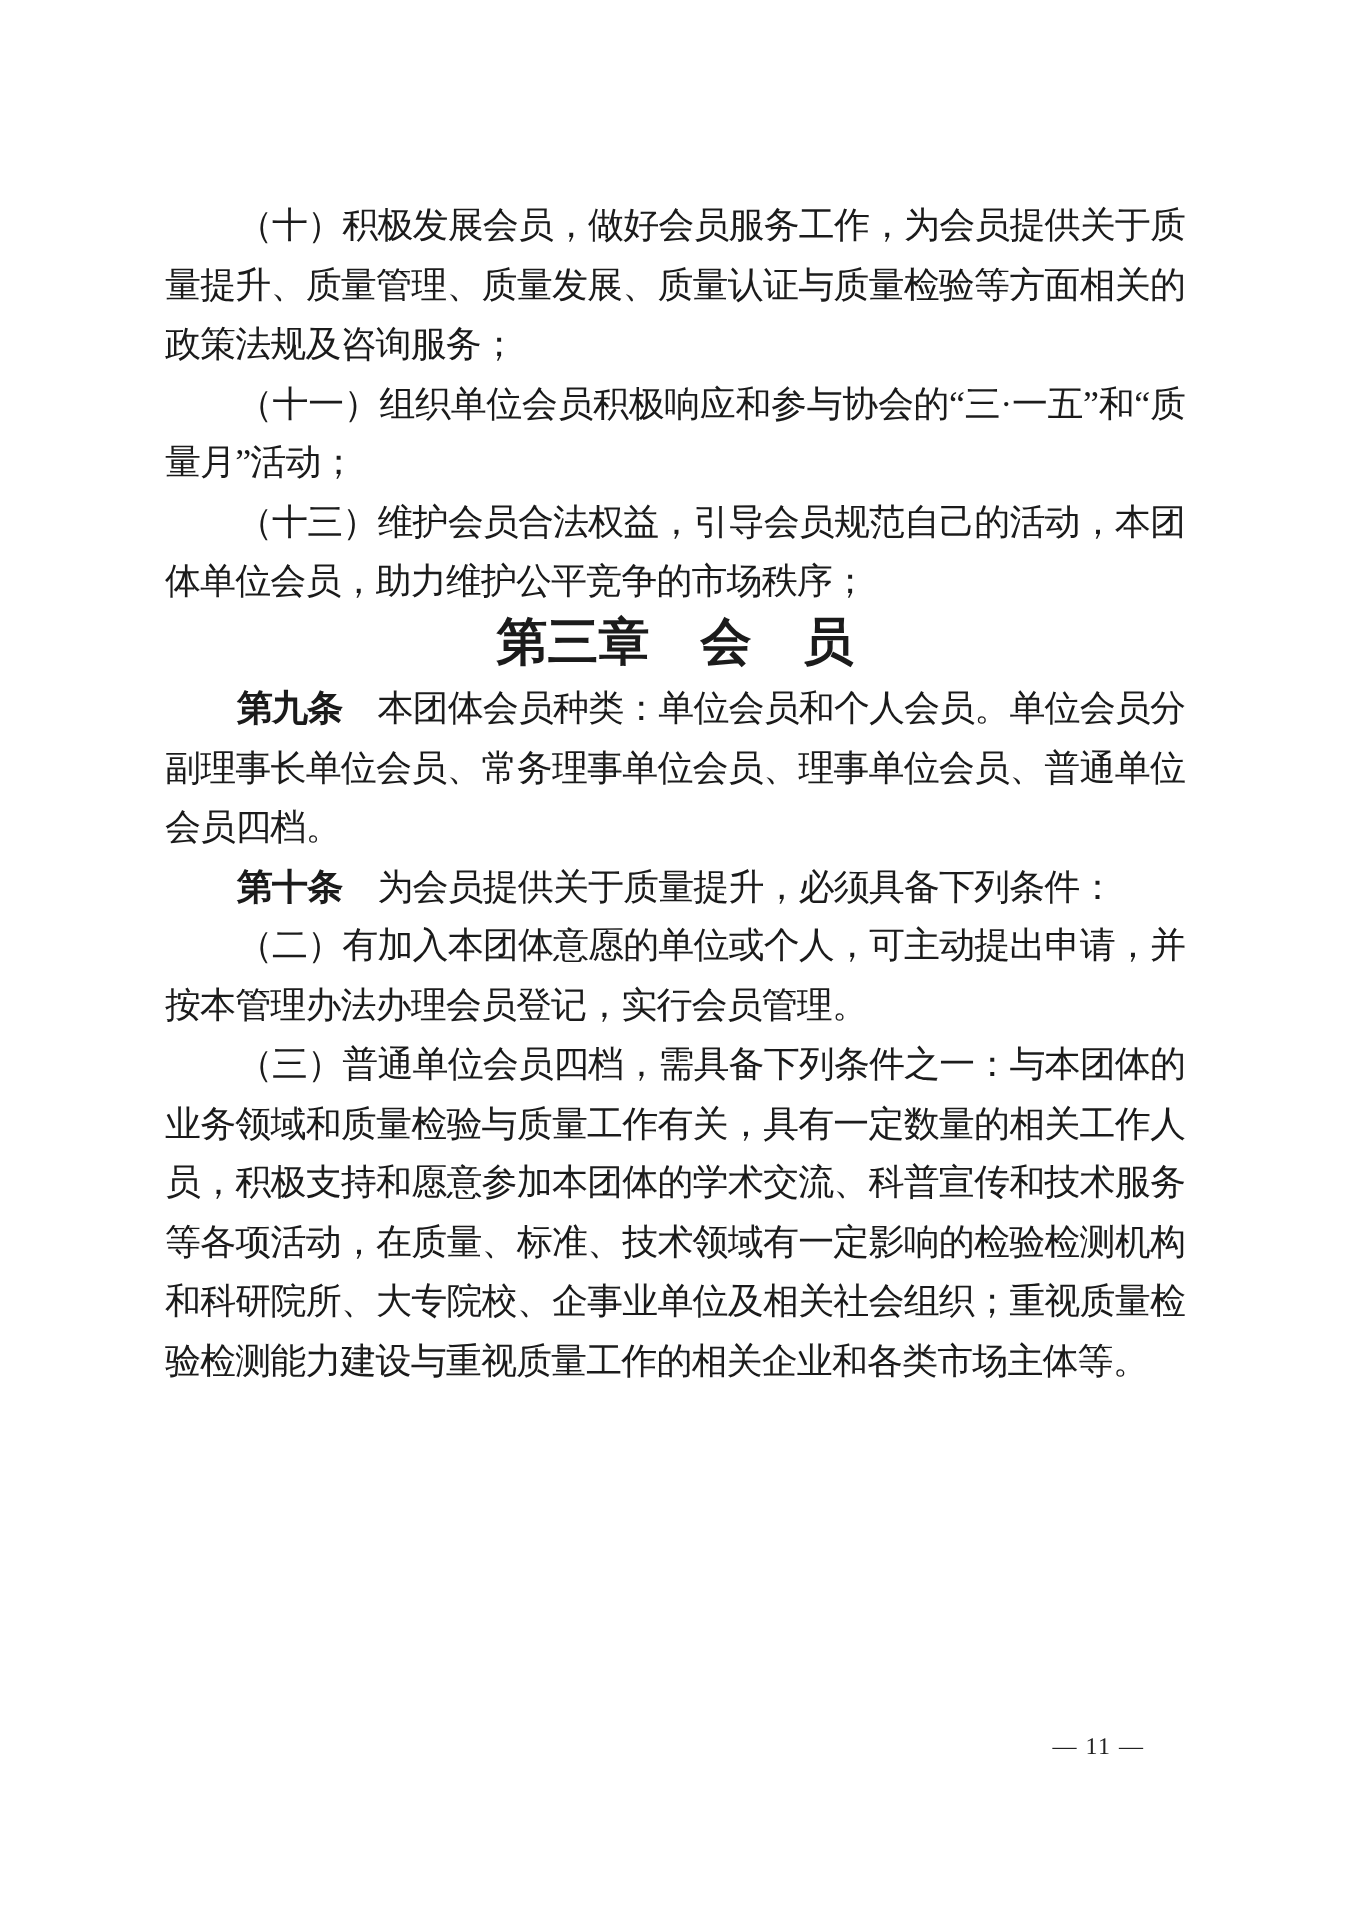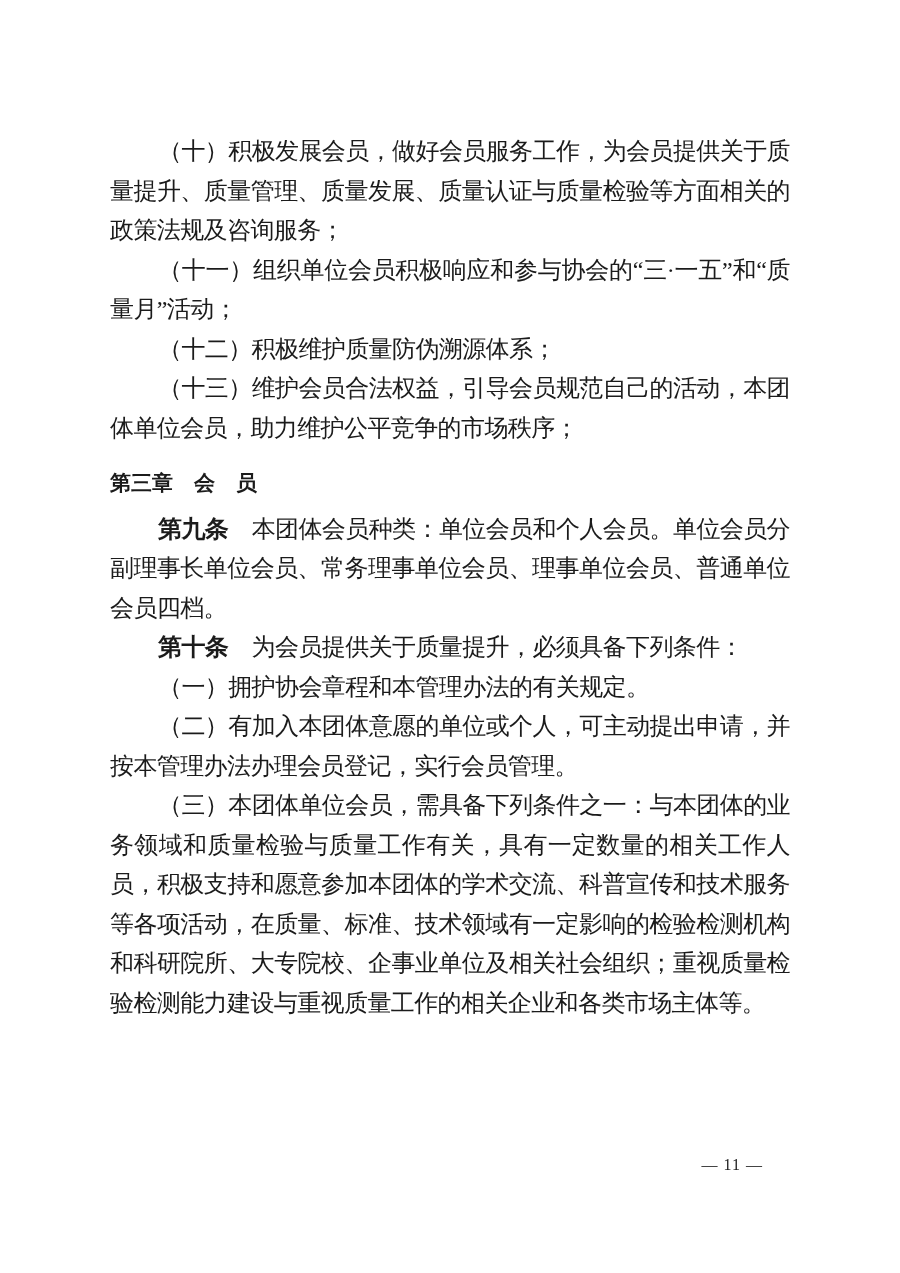--- a/index.html
+++ b/index.html
@@ -26,23 +26,24 @@
     letter-spacing: -0.6px;
     line-height: 39.5px;
     text-align: justify;
     text-justify: inter-ideograph;
   }
   .para {
     margin: 0;
     text-indent: 2em;
   }
   .chapter {
-    margin: 16px 0 6px 0;
+    margin: 0 0 6px 0;
     text-indent: 0;
-    font-size: 21px;
+    text-align: center;
+    font-size: 34px;
     font-weight: bold;
     letter-spacing: 0;
     line-height: 39.5px;
   }
   .lead {
     font-weight: bold;
   }
   .footer {
     position: absolute;
     top: 1156px;
@@ -53,28 +54,26 @@
     white-space: nowrap;
   }
 </style>
 </head>
 <body>
 
 <div class="page">
   <main class="content">
     <p class="para">（十）积极发展会员，做好会员服务工作，为会员提供关于质量提升、质量管理、质量发展、质量认证与质量检验等方面相关的政策法规及咨询服务；</p>
     <p class="para">（十一）组织单位会员积极响应和参与协会的“三·一五”和“质量月”活动；</p>
-    <p class="para">（十二）积极维护质量防伪溯源体系；</p>
     <p class="para">（十三）维护会员合法权益，引导会员规范自己的活动，本团体单位会员，助力维护公平竞争的市场秩序；</p>
 
     <h2 class="chapter">第三章　会　员</h2>
 
     <p class="para"><span class="lead">第九条</span><span>　本团体会员种类：单位会员和个人会员。单位会员分副理事长单位会员、常务理事单位会员、理事单位会员、普通单位会员四档。</span></p>
 
     <p class="para"><span class="lead">第十条</span><span>　为会员提供关于质量提升，必须具备下列条件：</span></p>
 
-    <p class="para">（一）拥护协会章程和本管理办法的有关规定。</p>
     <p class="para">（二）有加入本团体意愿的单位或个人，可主动提出申请，并按本管理办法办理会员登记，实行会员管理。</p>
-    <p class="para">（三）本团体单位会员，需具备下列条件之一：与本团体的业务领域和质量检验与质量工作有关，具有一定数量的相关工作人员，积极支持和愿意参加本团体的学术交流、科普宣传和技术服务等各项活动，在质量、标准、技术领域有一定影响的检验检测机构和科研院所、大专院校、企事业单位及相关社会组织；重视质量检验检测能力建设与重视质量工作的相关企业和各类市场主体等。</p>
+    <p class="para">（三）普通单位会员四档，需具备下列条件之一：与本团体的业务领域和质量检验与质量工作有关，具有一定数量的相关工作人员，积极支持和愿意参加本团体的学术交流、科普宣传和技术服务等各项活动，在质量、标准、技术领域有一定影响的检验检测机构和科研院所、大专院校、企事业单位及相关社会组织；重视质量检验检测能力建设与重视质量工作的相关企业和各类市场主体等。</p>
   </main>
 
   <div class="footer">— 11 —</div>
 </div>
 
 </body></html>

